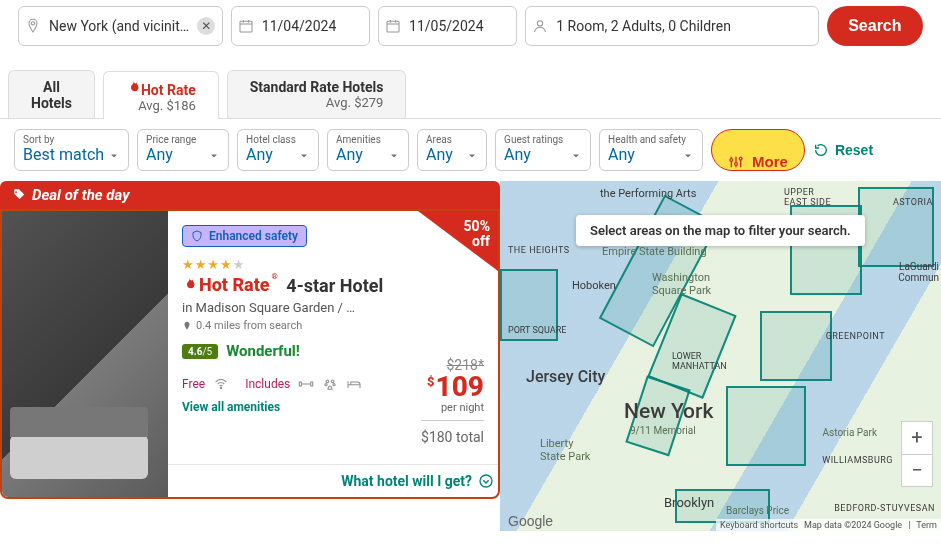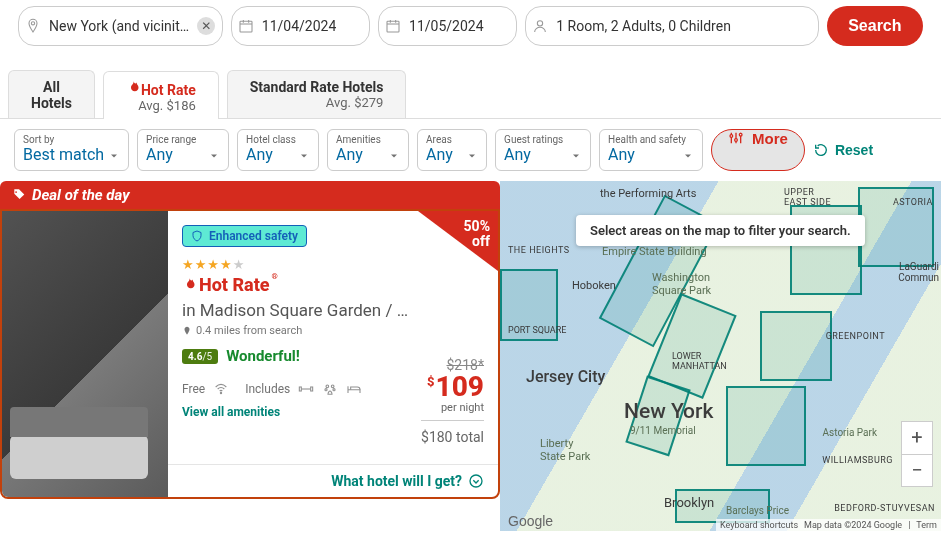--- a/index.html
+++ b/index.html
@@ -1,77 +1,77 @@
 <!DOCTYPE html>
 <html><head>
 <meta charset="utf-8">
 <style>
   * { box-sizing: border-box; margin: 0; padding: 0; }
   body { font-family: -apple-system, BlinkMacSystemFont, "Segoe UI", Roboto, Arial, sans-serif; background:#fff; color:#333; width:941px; height:550px; overflow:hidden; position:relative; }
   .search-bar { display:flex; gap:8px; padding:6px 18px; align-items:center; }
-  .sb-field { display:flex; align-items:center; gap:8px; border:1px solid #ccc; border-radius:16px; padding:6px 6px; height:40px; background:#fff; }
+  .sb-field { display:flex; align-items:center; gap:8px; border:1px solid #ccc; border-radius:6px; padding:6px 6px; height:40px; background:#fff; }
   .sb-dest { width:212px; }
   .sb-date { width:144px; }
   .sb-room { width:304px; }
   .sb-field .ico { width:16px; height:16px; flex:none; opacity:.6; }
   .sb-field span { font-size:14px; color:#333; white-space:nowrap; overflow:hidden; text-overflow:ellipsis; }
   .clear-x { width:18px; height:18px; border-radius:50%; background:#ddd; color:#555; font-size:12px; line-height:18px; text-align:center; flex:none; }
   .search-btn { background:#d52b1e; color:#fff; font-weight:700; font-size:16px; border:none; border-radius:24px; height:40px; width:100px; cursor:pointer; }
 
   .tabs { display:flex; gap:8px; padding:18px 0 0 8px; border-bottom:1px solid #ddd; }
   .tab { border:1px solid #ddd; border-bottom:none; border-radius:6px 6px 0 0; padding:8px 22px 6px; text-align:center; background:#f4f4f4; cursor:pointer; font-size:14px; }
   .tab.active { background:#fff; position:relative; top:1px; }
   .tab .t1 { font-weight:700; color:#333; }
   .tab .t1 .hr { color:#d52b1e; }
   .tab .t2 { font-size:13px; color:#666;text-align:right; }
 
   .filters { display:flex; gap:8px; padding:10px 14px; align-items:flex-start; }
   .filter { border:1px solid #ccc; border-radius:6px; padding:4px 8px 6px; min-width:82px; position:relative; }
   .filter .lbl { font-size:10px; color:#666; }
   .filter .val { font-size:16px; color:#0369a1; padding-right:16px; }
   .filter .chev { position:absolute; right:8px; bottom:8px; width:12px; height:12px; opacity:.55; }
-  .more-btn { border:1px solid #d52b1e; color:#d52b1e; border-radius:24px; height:42px; padding:0 16px; display:flex; align-items:flex-start; gap:8px; font-weight:600; font-size:15px; cursor:pointer; background:#e5e5e5; }
+  .more-btn { border:1px solid #d52b1e; color:#d52b1e; border-radius:24px; height:42px; padding:0 16px; display:flex; align-items:flex-end; gap:8px; font-weight:600; font-size:15px; cursor:pointer; background:#fde047; }
   .reset-btn { color:#008478; display:flex; align-items:center; gap:6px; font-weight:600; font-size:14px; height:42px; background:none; border:none; cursor:pointer; }
 
   .content { display:flex; height:calc(550px - 200px); }
   .results { width:500px; overflow:hidden; }
   .map-wrap { flex:1; position:relative; }
   .deal-tag { background:#d52b1e; color:#fff; font-size:15px; font-style:italic; font-weight:700; padding:5px 12px; border-radius:6px 6px 0 0; display:flex; align-items:center; gap:6px; }
   .card { border:2px solid #c2410c; border-radius:0 0 8px 8px; display:flex; height:290px; position:relative; overflow:hidden; background:#fff; }
   .card-img { width:166px; background:linear-gradient(135deg,#525252 0%, #3a3a3a 55%, #7a7a7a 55%, #5b5b5b 100%); position:relative; }
   .card-img::before { content:""; position:absolute; left:8px; right:20px; bottom:18px; height:44px; background:#cfcfcf; border-radius:6px; }
   .card-img::after { content:""; position:absolute; left:8px; right:20px; bottom:60px; height:30px; background:#777; border-radius:4px 4px 0 0; }
   .card-body { flex:1; padding:14px 14px 8px 14px; position:relative; }
   .discount { position:absolute; top:0; right:0; width:80px; height:60px; }
   .discount svg { position:absolute; top:0; right:0; }
   .discount .txt { position:absolute; top:8px; right:8px; color:#fff; font-weight:700; font-size:14px; text-align:right; line-height:1.05; }
-  .badge-es { display:inline-flex; align-items:center; gap:6px; background:#5eead4; border:1.4px solid #1460b8; color:#1460b8; font-size:12px; font-weight:600; border-radius:4px; padding:3px 8px; }
+  .badge-es { display:inline-flex; align-items:center; gap:6px; background:#c4b5fd; border:1.4px solid #1460b8; color:#1460b8; font-size:12px; font-weight:600; border-radius:4px; padding:3px 8px; }
   .stars { margin-top:10px; font-size:13px; color:#f5a623; letter-spacing:1px; }
   .stars .empty { color:#ccc; }
   .hr-label { font-size:18px; font-weight:800; color:#d52b1e; display:inline-flex; align-items:center; gap:2px; margin-top:2px; }
   .hr-label .sup { font-size:8px; position:relative; top:-8px; }
   .title-sec span.star-desc { font-size:18px; font-weight:700; color:#333; }
-  .loc { font-size:17px; color:#555; margin-top:4px; }
+  .loc { font-size:13px; color:#555; margin-top:4px; }
   .dist { font-size:11px; color:#777; margin-top:4px; display:flex; align-items:center; gap:4px; }
   .rating-row { display:flex; align-items:center; gap:8px; margin-top:10px; }
   .rating-pill { background:#4d7c0f; color:#fff; font-size:10px; font-weight:700; padding:2px 6px; border-radius:3px; }
   .rating-pill .of { font-weight:400; opacity:.9; }
   .rating-word { color:#178a2e; font-size:15px; font-weight:700; }
   .reviews { font-size:12px; color:#666; display:flex; align-items:center; gap:4px; margin-top:3px; }
   .exp-logo { background:#f8cf3e; color:#012b6a; font-size:9px; font-weight:800; padding:0 2px; border-radius:1px; border-left:3px solid #012b6a; letter-spacing:.3px; }
-  .amen-row { display:flex; align-items:center; gap:8px; font-size:12px; color:#737373; margin-top:16px; }
+  .amen-row { display:flex; align-items:center; gap:8px; font-size:12px; color:#be185d; margin-top:16px; }
   .amen-row .ico { width:16px; height:16px; opacity:.65; }
   .view-amen { color:#008478; font-size:12px; font-weight:700; margin-top:8px; }
   .price-box { position:absolute; right:14px; bottom:52px; text-align:right; }
   .strike { color:#888; font-size:14px; text-decoration:line-through; }
   .price { color:#d52b1e; font-weight:800; font-size:28px; line-height:1; }
   .price .cur { font-size:13px; position:relative; top:-10px; margin-right:1px; }
   .pn { font-size:11px; color:#666; }
   .total { font-size:14px; color:#666; border-top:1px solid #ccc; margin-top:6px; padding-top:8px; }
-  .what-hotel { position:absolute; left:0; right:0; bottom:0; border-top:1px solid #e5e5e5; padding:8px 14px; text-align:left; color:#008478; font-weight:700; font-size:14px; display:flex; justify-content:flex-end; align-items:center; gap:6px; }
+  .what-hotel { position:absolute; left:0; right:0; bottom:0; border-top:1px solid #e5e5e5; padding:8px 4px; text-align:left; color:#008478; font-weight:700; font-size:14px; display:flex; justify-content:flex-end; align-items:center; gap:6px; }
   .next-card { margin-top:10px; height:28px; border:1px solid #ddd; border-radius:8px; position:relative; overflow:hidden; }
   .next-disc { position:absolute; top:0; right:0; width:70px; height:50px; }
 
   .map-bg { position:absolute; inset:0; background:
     linear-gradient(120deg, rgba(179,209,229,.9) 0 34%, rgba(231,241,223,.95) 34% 64%, rgba(179,209,229,.9) 64% 76%, rgba(231,241,223,.95) 76% 100%);
   }
   .map-label { position:absolute; font-size:11px; color:#3a3a3a; white-space:nowrap; }
   .map-big { font-size:21px; font-weight:500; color:#3c3c3c; }
   .map-poly { position:absolute; border:2px solid rgba(0,128,116,.9); background:rgba(0,128,116,.12); }
   .map-tip { position:absolute; top:34px; left:76px; background:#fff; padding:8px 14px; border-radius:4px; font-size:13px; font-weight:600; color:#333; box-shadow:0 1px 4px rgba(0,0,0,.25); }
@@ -236,20 +236,21 @@
         </div>
         <div class="stars">★★★★<span class="empty">★</span></div>
         <div class="title-sec">
           <span class="hr-label">
               <svg class="flame" viewBox="0 0 24 24">
                 <path fill="#d52b1e" d="M12 2c1 5-4 5-4 10 0 3 2 6 6 6s6-3 6-6c0-4-3-4-3-8-2 3-4 1-5-2z"></path>
               </svg>
               <span>Hot Rate</span>
               <span class="sup">®</span>
             </span>
+          <span class="star-desc">&nbsp;<span>4-star Hotel</span></span>
         </div>
         <div class="loc">in Madison Square Garden / …</div>
         <div class="dist">
           <svg width="10" height="10" viewBox="0 0 24 24">
               <path d="M12 2c-3 0-6 2.5-6 6 0 4.5 6 13 6 13s6-8.5 6-13c0-3.5-3-6-6-6z" fill="#777"></path>
             </svg>
           <span>0.4 miles from search</span>
         </div>
         <div class="rating-row">
           <div class="rating-pill"><span>4.6</span><span class="of">/5</span></div>

